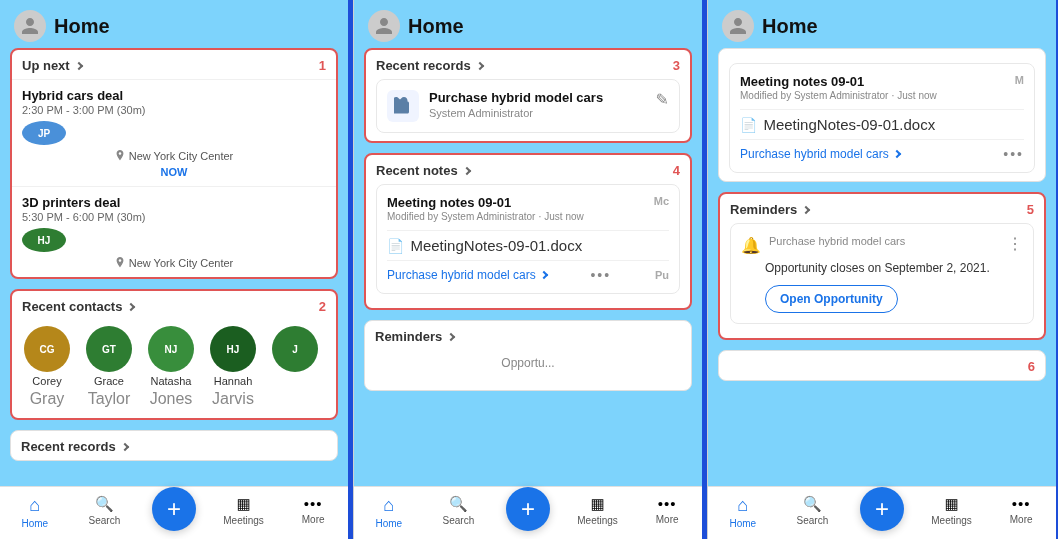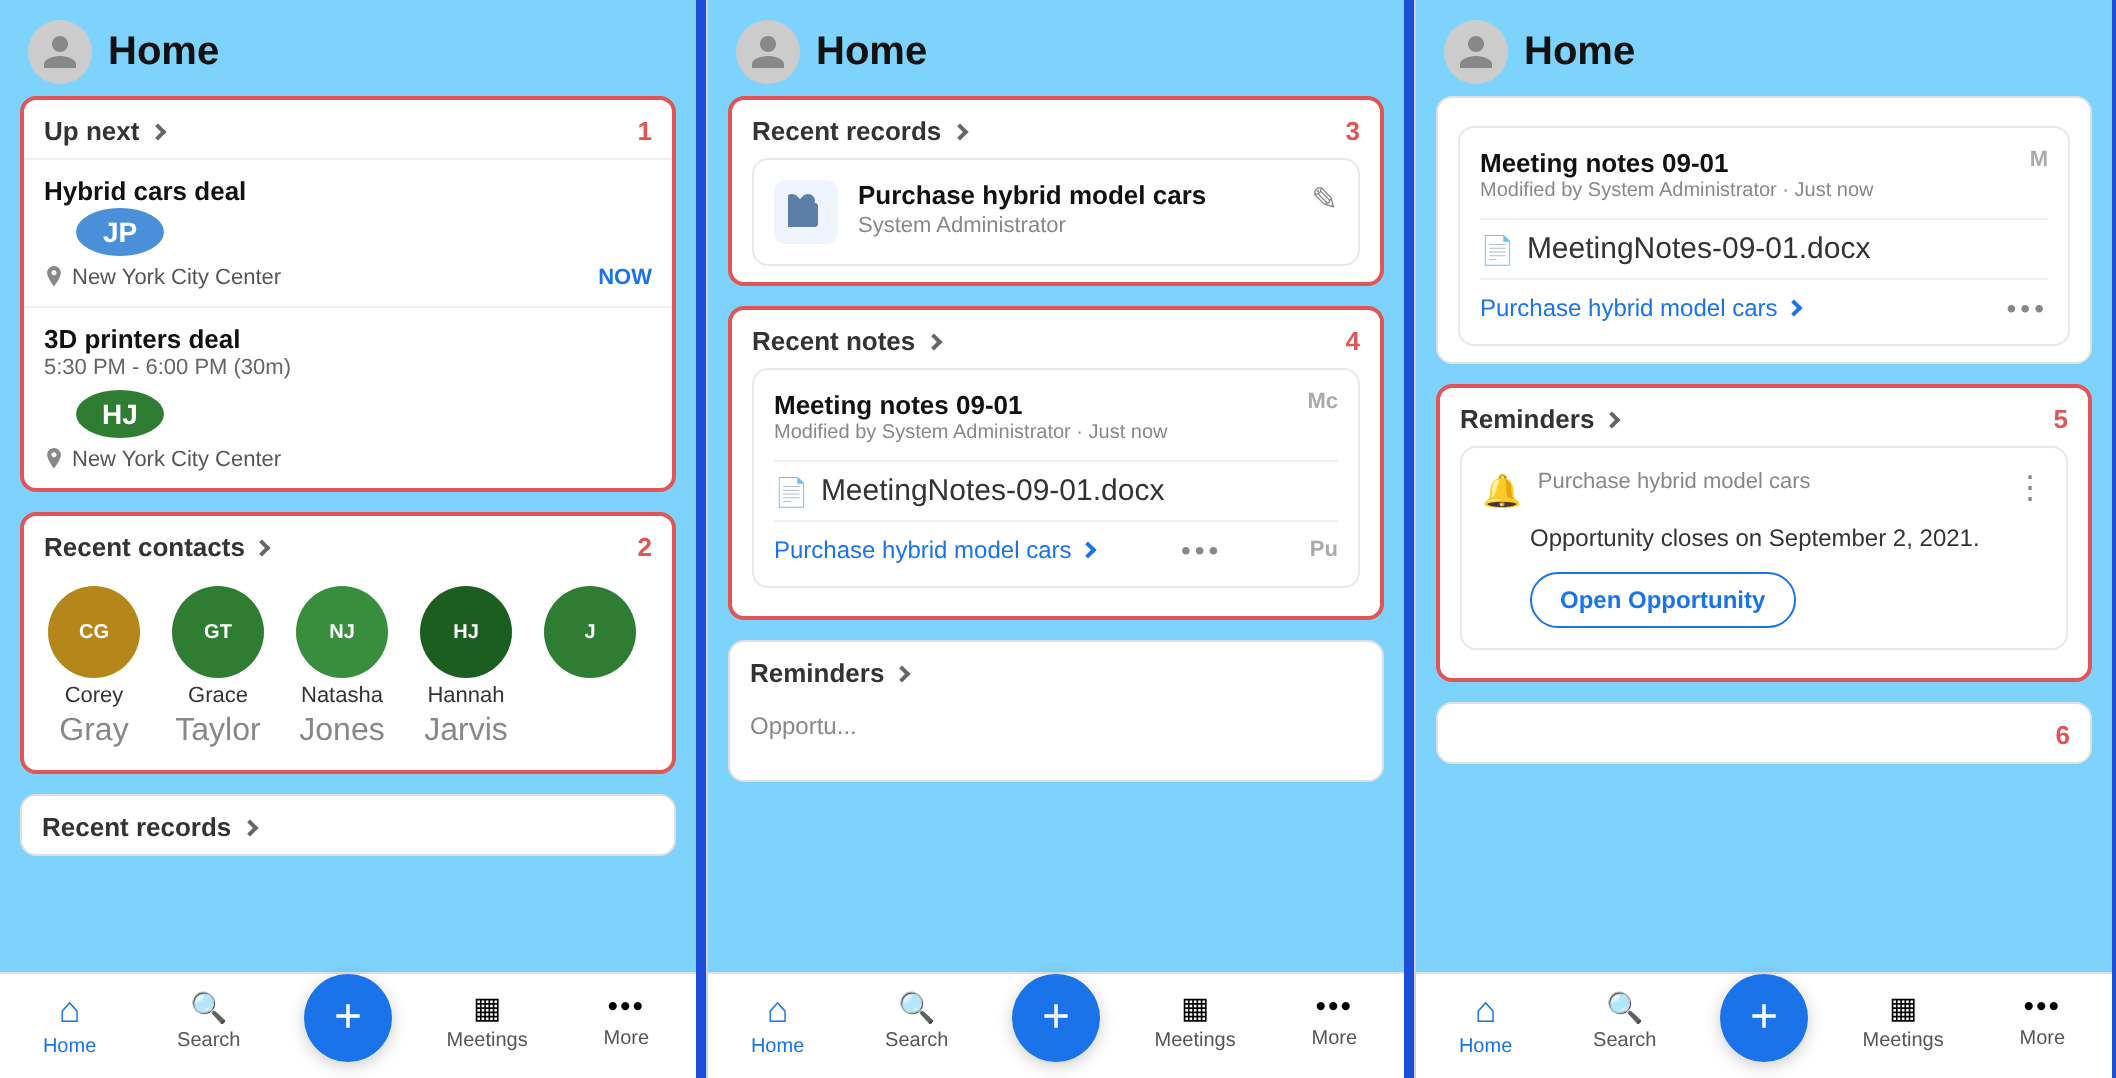--- a/index.html
+++ b/index.html
@@ -79,33 +79,32 @@
       color: #666;
       margin-bottom: 5px;
     }
     .event-user-dot {
       width: 44px;
       height: 24px;
       border-radius: 50%;
       display: flex;
       align-items: center;
       justify-content: center;
-      font-size: 14px;
+      font-size: 10px;
       font-weight: 700;
       color: #fff;
       margin-bottom: 5px;
-      margin-left: 16px;
     }
     .event-location {
       display: flex;
       align-items: center;
       gap: 4px;
       font-size: 11px;
       color: #555;
-      justify-content: space-between;
+      flex-direction: column;
     }
     .location-left {
       display: flex;
       align-items: center;
       gap: 4px;
     }
     .location-icon {
       width: 10px;
       height: 12px;
       fill: #888;
@@ -506,20 +505,21 @@
       <div class="up-next-header">
         <div class="up-next-title">
           <span>Up next</span>
           <span class="chevron-right"></span>
         </div>
         <span class="up-next-badge">1</span>
       </div>
 
       <div class="event-item">
         <div class="event-title">Hybrid cars deal</div>
+        <div class="event-time">2:30 PM - 3:00 PM (30m)</div>
         <div class="event-user-dot" style="background:#4a90d9;">
           <span>JP</span>
         </div>
         <div class="event-location">
           <div class="location-left">
             <svg class="location-icon" viewBox="0 0 10 14">
                 <path d="M5 0C2.8 0 1 1.8 1 4c0 3 4 8 4 8s4-5 4-8c0-2.2-1.8-4-4-4zm0 5.5C4.2 5.5 3.5 4.8 3.5 4S4.2 2.5 5 2.5 6.5 3.2 6.5 4 5.8 5.5 5 5.5z"></path>
               </svg>
             <span>New York City Center</span>
           </div>
@@ -684,21 +684,21 @@
       <div style="height:8px;"></div>
     </div>
 
     <div class="section-outer no-highlight">
       <div class="section-header">
         <div class="section-title-row">
           <span>Reminders</span>
           <span class="chevron-right"></span>
         </div>
       </div>
-      <div style="padding:6px 10px;font-size:12px;color:#888;height:40px;display:flex;align-items:flex-start;">
+      <div style="padding:6px 10px;font-size:12px;color:#888;height:40px;display:flex;align-items:flex-start;justify-content:center;">
         <span>Opportu...</span>
       </div>
     </div>
   </div>
 
   <div style="position:relative;">
     <button class="fab">+</button>
     <div class="bottom-nav">
       <div class="nav-item active">
         <span class="nav-icon">⌂</span>

